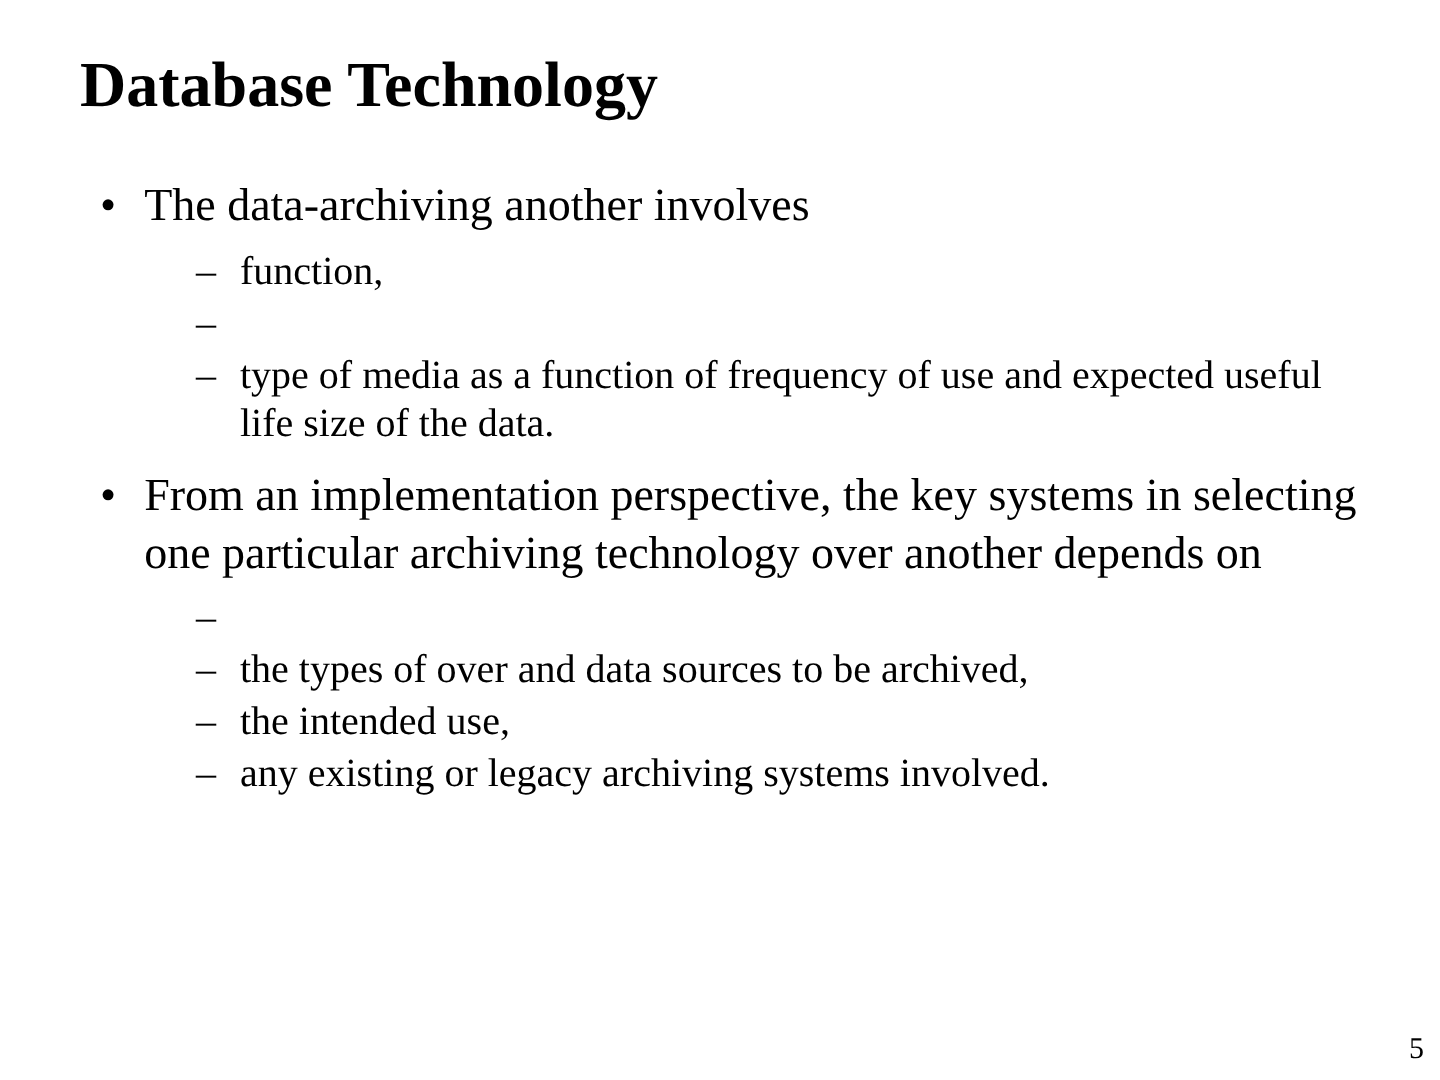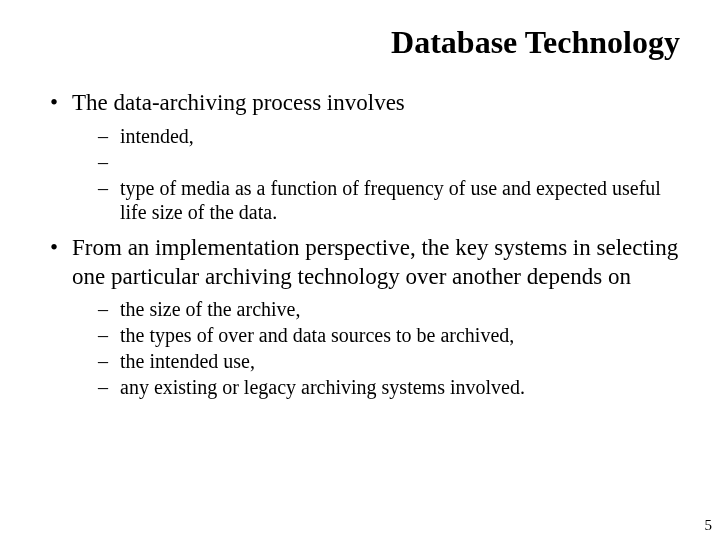--- a/index.html
+++ b/index.html
@@ -12,21 +12,21 @@
       height: 540px;
       background: #ffffff;
       font-family: "Times New Roman", Times, serif;
       color: #000000;
       position: relative;
       padding: 20px 40px;
     }
     .title {
       font-size: 32px;
       font-weight: bold;
-      text-align: right;
+      text-align: left;
       margin-bottom: 28px;
       margin-top: 4px;
     }
     .bullet-main {
       font-size: 23px;
       margin-left: 10px;
       margin-bottom: 6px;
       line-height: 1.25;
       display: flex;
       align-items: flex-start;
@@ -58,41 +58,40 @@
       color: #000;
     }
   </style>
 </head>
 <body>
 
 <h1 class="title">Database Technology</h1>
 
 <div class="bullet-main">
   <span class="dot">•</span>
-  <span>The data-archiving process involves</span>
+  <span>The data-archiving another involves</span>
 </div>
 <div class="bullet-sub">
   <span class="dash">–</span>
-  <span>intended,</span>
+  <span>function,</span>
 </div>
 <div class="bullet-sub">
   <span class="dash">–</span>
 </div>
 <div class="bullet-sub">
   <span class="dash">–</span>
   <span>type of media as a function of frequency of use and expected useful life size of the data.</span>
 </div>
 
 <div class="bullet-main section-gap">
   <span class="dot">•</span>
   <span>From an implementation perspective, the key systems in selecting one particular archiving technology over another depends on</span>
 </div>
 <div class="bullet-sub">
   <span class="dash">–</span>
-  <span>the size of the archive,</span>
 </div>
 <div class="bullet-sub">
   <span class="dash">–</span>
   <span>the types of over and data sources to be archived,</span>
 </div>
 <div class="bullet-sub">
   <span class="dash">–</span>
   <span>the intended use,</span>
 </div>
 <div class="bullet-sub">

